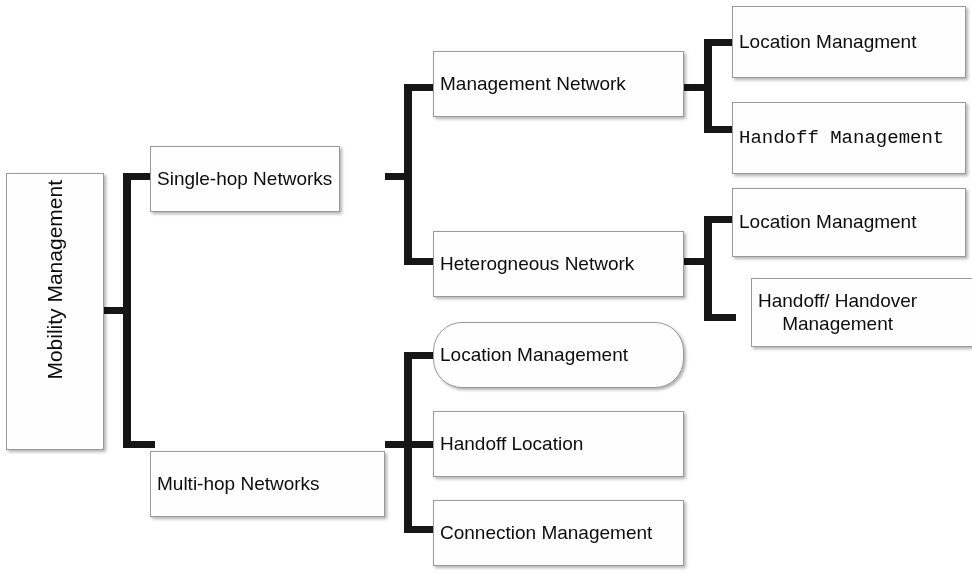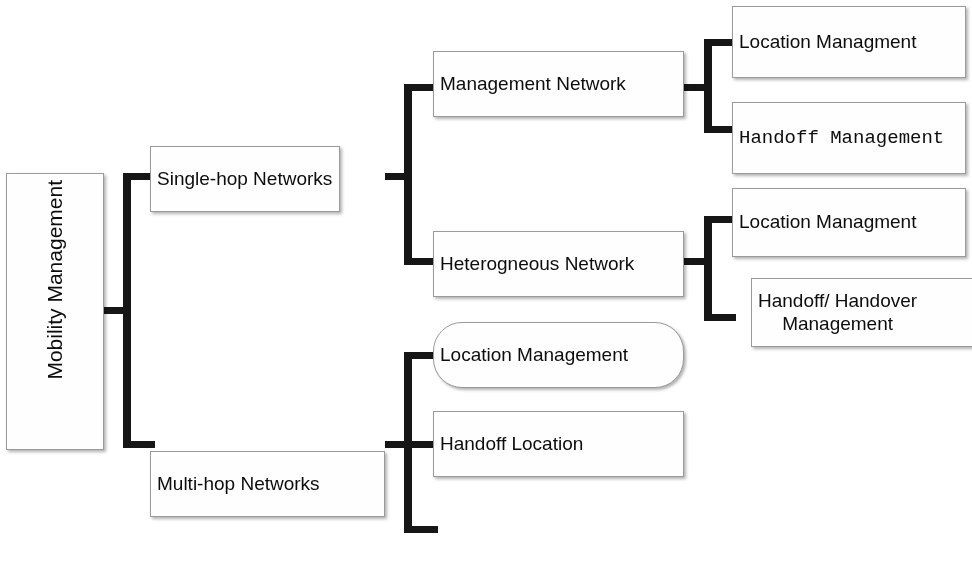--- a/index.html
+++ b/index.html
@@ -100,20 +100,23 @@
   </div>
   <div class="node" style="left:433px; top:231px; width:251px; height:66px; font-size:19px;">
     <span class="label">Heterogneous Network</span>
   </div>
   <div class="node" style="left:433px; top:322px; width:251px; height:66px; font-size:19px;border-radius:29px;">
     <span class="label">Location Management</span>
   </div>
   <div class="node" style="left:433px; top:411px; width:251px; height:66px; font-size:19px;">
     <span class="label">Handoff Location</span>
   </div>
+  <div class="node" style="left:433px; top:500px; width:251px; height:66px; font-size:19px;">
+    <span class="label">Connection Management</span>
+  </div>
 
   <div class="node" style="left:732px; top:6px; width:234px; height:72px; font-size:19px;">
     <span class="label">Location Managment</span>
   </div>
   <div class="node" style="left:732px; top:102px; width:234px; height:72px; font-size:19px;font-family:Liberation Mono, monospace;">
     <span class="label">Handoff Management</span>
   </div>
   <div class="node" style="left:732px; top:188px; width:234px; height:69px; font-size:19px;">
     <span class="label">Location Managment</span>
   </div>

